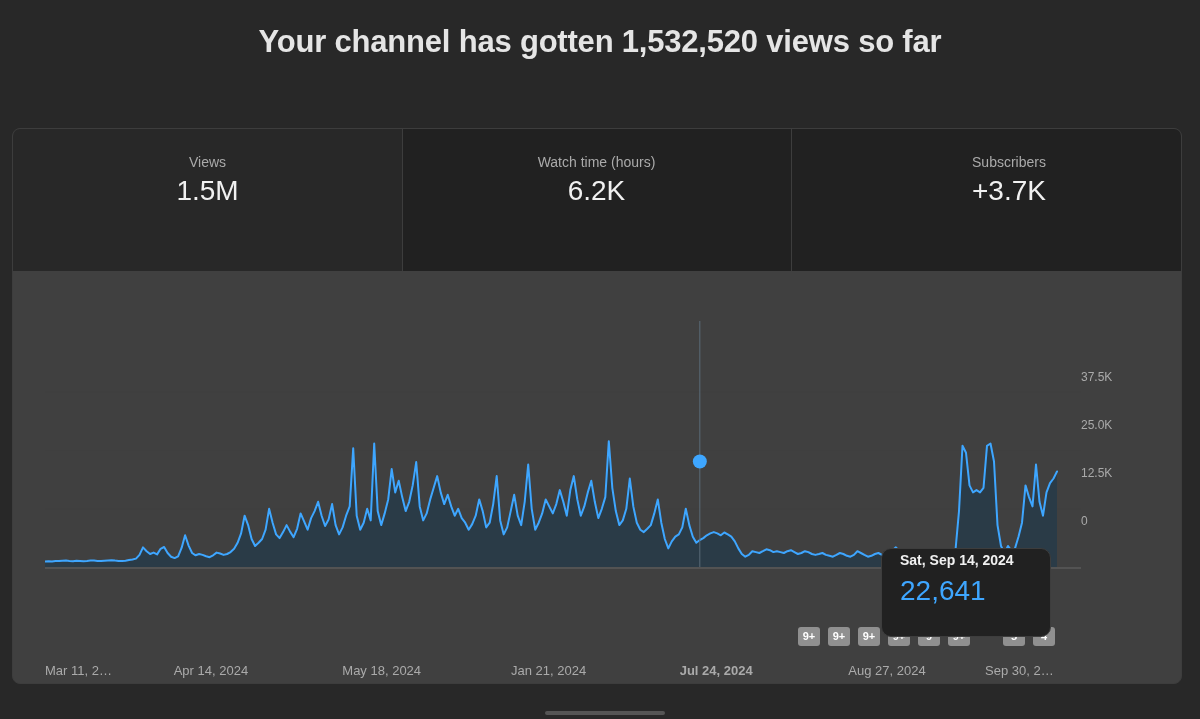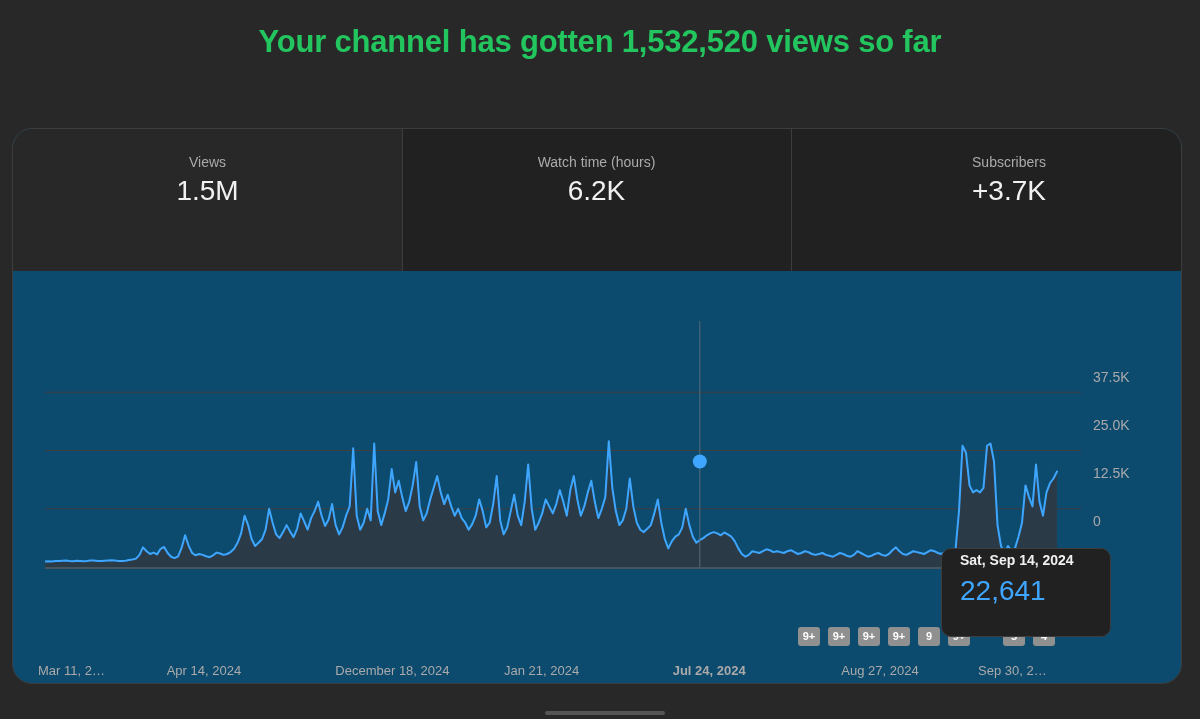--- a/index.html
+++ b/index.html
@@ -8,31 +8,31 @@
     background: #282828;
     font-family: "Liberation Sans", sans-serif;
     overflow: hidden;
   }
   #root { position: relative; width: 1200px; height: 719px; background: #282828; }
 
   
   .page-title {
     position: absolute; left: 0; top: 24px; width: 1200px;
     text-align: center;
-    color: #22c55e;
+    color: #e5e5e5;
     font-size: 31px; font-weight: 700; letter-spacing: -0.2px;
   }
 
   
   .card {
     position: absolute; left: 12px; top: 128px;
     width: 1170px; height: 556px;
     border: 1px solid #3d3d3d;
-    border-radius: 20px;
-    background: #0c4a6e;
+    border-radius: 8px;
+    background: #404040;
     overflow: hidden;
   }
 
   
   .metric-row {
     position: absolute; left: 0; top: 0;
     width: 1170px; height: 142px;
     display: flex;
   }
   .metric-tab {
@@ -62,47 +62,47 @@
 
   
   .chart-zone {
     position: absolute; left: 0; top: 142px; width: 1170px; height: 414px;
   }
   .chart-svg { position: absolute; left: 32px; top: 50px; }
 
   .y-axis { position: absolute; left: 1068px; top: 50px; width: 90px; height: 300px; }
   .y-tick {
     position: absolute; left: 0;
-    color: #aaaaaa; font-size: 14px; line-height: 13px; white-space: nowrap; margin-left: 12px;
+    color: #aaaaaa; font-size: 12px; line-height: 13px; white-space: nowrap;
   }
   .y-tick.t0 { top: 194px; }
   .y-tick.t1 { top: 146px; }
   .y-tick.t2 { top: 98px; }
   .y-tick.t3 { top: 50px; }
 
-  .x-axis { position: absolute; left: 25px; top: 392px; width: 1030px; height: 22px; }
+  .x-axis { position: absolute; left: 32px; top: 392px; width: 1030px; height: 22px; }
   .x-tick {
     position: absolute; top: 0;
     color: #aaaaaa; font-size: 13px; line-height: 16px; white-space: nowrap;
   }
 
   
   .badges { position: absolute; left: 0; top: 356px; width: 1170px; height: 22px; }
   .badge {
     position: absolute; top: 0;
     min-width: 22px; height: 19px;
     background: #909090; color: #ffffff;
     border-radius: 3px;
     font-size: 11px; font-weight: 700; line-height: 19px;
     text-align: center; padding: 0 4px;
   }
 
   
   .tooltip {
-    position: absolute; left: 928px; top: 277px;
+    position: absolute; left: 868px; top: 277px;
     width: 170px; height: 89px;
     background: #212121;
     border: 1px solid #3d3d3d;
     border-radius: 10px;
     padding: 2px 18px 0 18px;
     z-index: 9;
   }
   .tooltip-date {
     color: #f1f1f1; font-size: 14px; font-weight: 700; line-height: 18px;
     white-space: nowrap;
@@ -162,21 +162,21 @@
       <div class="y-axis">
         <div class="y-tick t3">37.5K</div>
         <div class="y-tick t2">25.0K</div>
         <div class="y-tick t1">12.5K</div>
         <div class="y-tick t0">0</div>
       </div>
 
       <div class="x-axis" id="x-axis">
           <div class="x-tick" style="left: 0px;">Mar 11, 2…</div>
           <div class="x-tick" style="left: 128.7px;">Apr 14, 2024</div>
-          <div class="x-tick" style="left: 297.3px;">December 18, 2024</div>
+          <div class="x-tick" style="left: 297.3px;">May 18, 2024</div>
           <div class="x-tick" style="left: 466px;">Jan 21, 2024</div>
           <div class="x-tick" style="left: 634.7px; font-weight: bold;">Jul 24, 2024</div>
           <div class="x-tick" style="left: 803.3px;">Aug 27, 2024</div>
           <div class="x-tick" style="left: 940px;">Sep 30, 2…</div>
         </div>
 
       <div class="badges" id="badges">
           <div class="badge" style="left: 785px;">9+</div>
           <div class="badge" style="left: 815px;">9+</div>
           <div class="badge" style="left: 845px;">9+</div>

